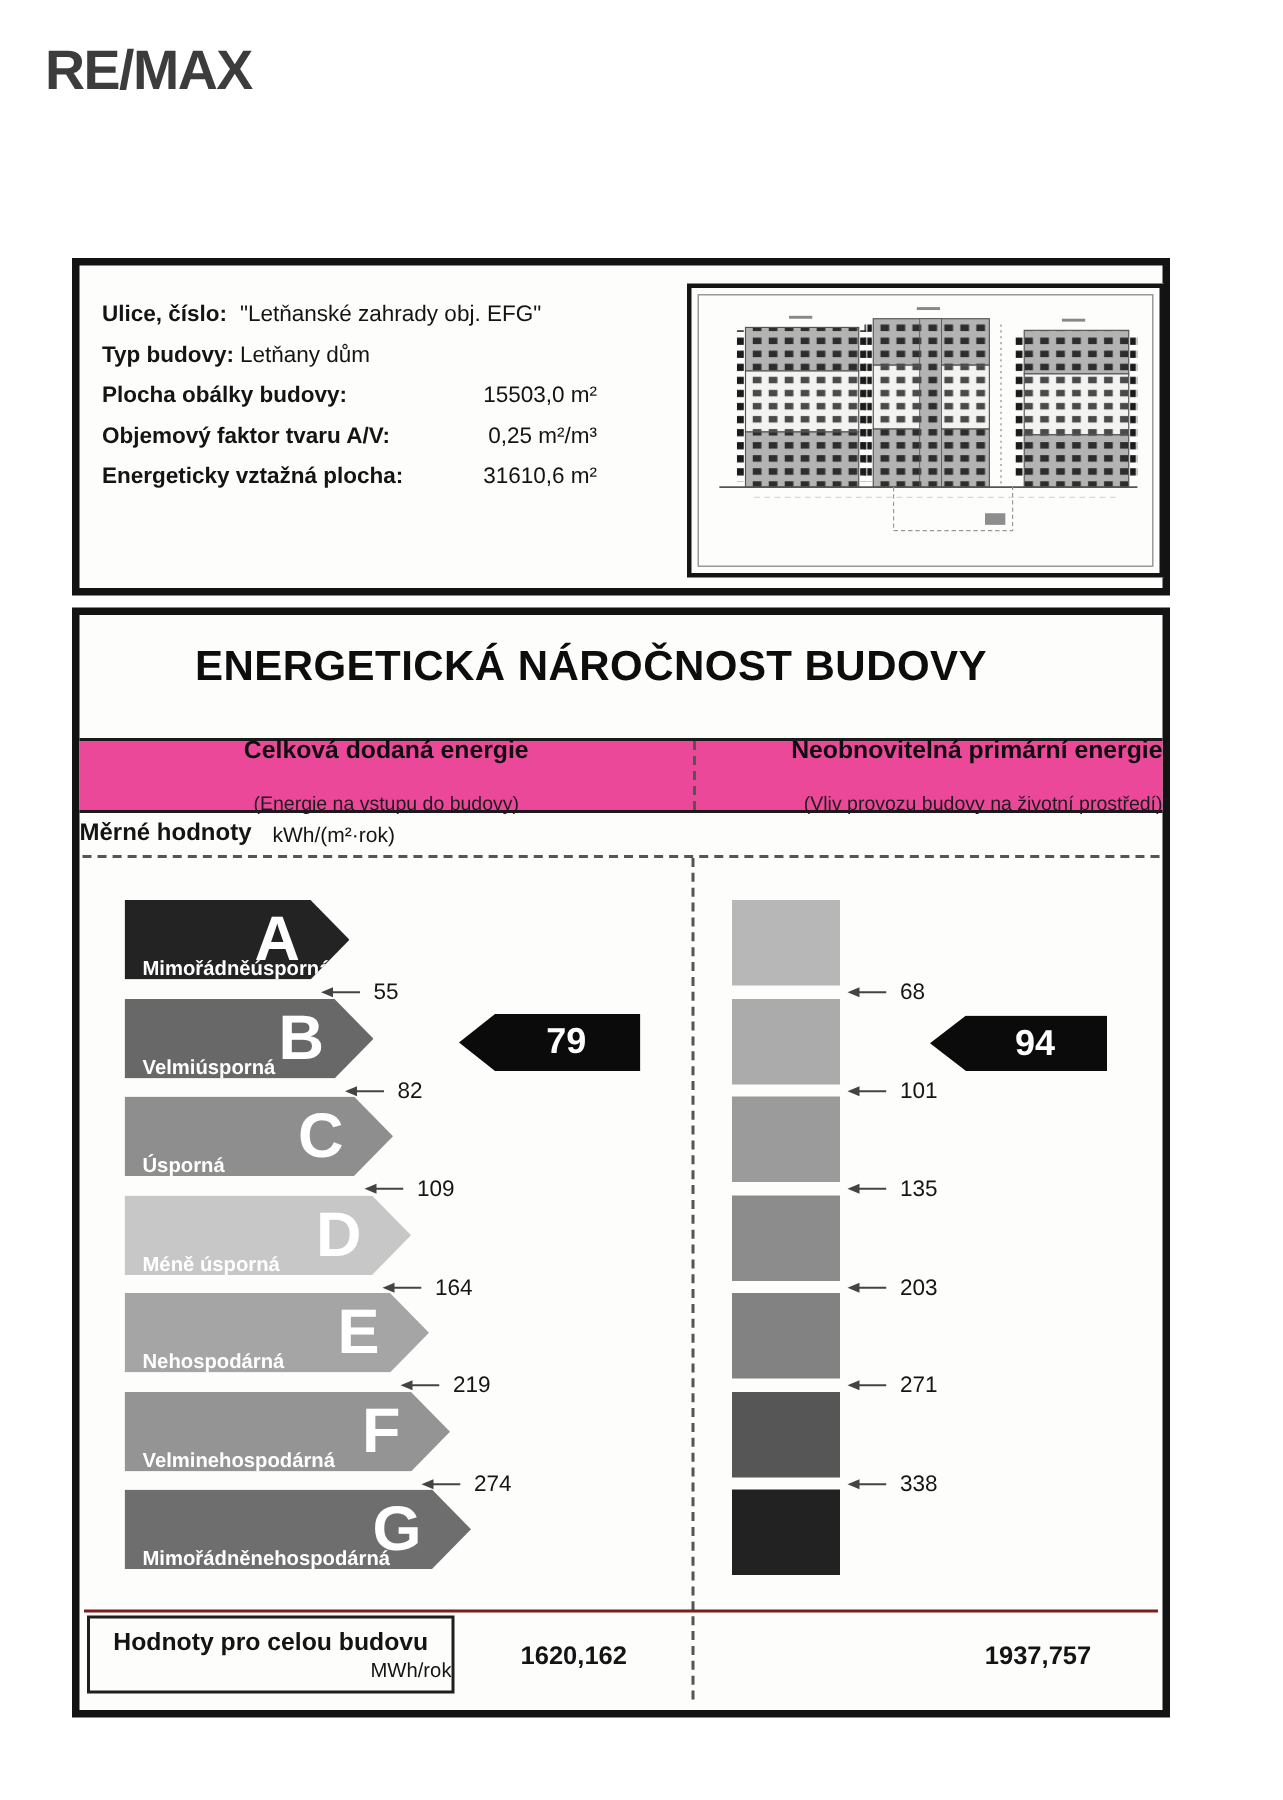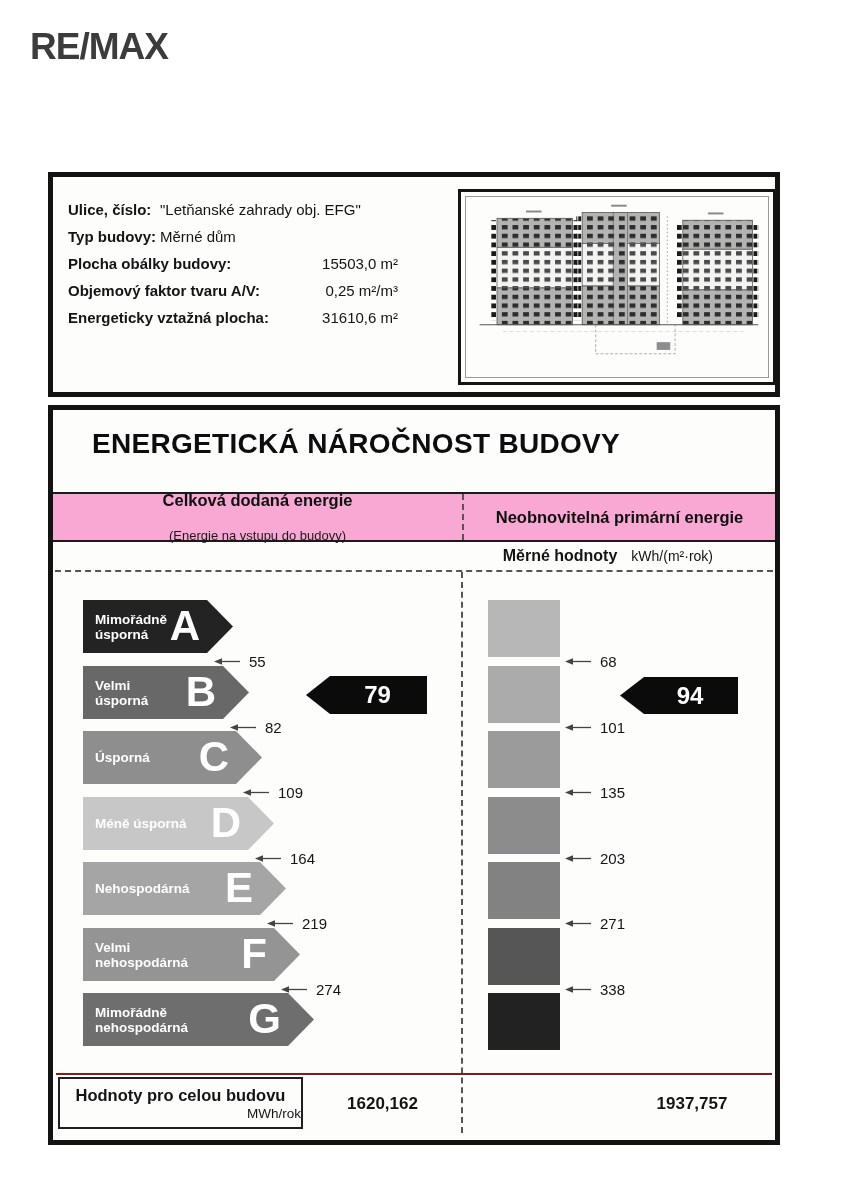--- a/index.html
+++ b/index.html
@@ -27,45 +27,45 @@
 
   .drawing-box{position:absolute;left:405px;top:12px;width:318px;height:196px;box-sizing:border-box;
                border:3px solid #141414;background:#fdfdfc;}
   .drawing-inner{position:absolute;left:4px;top:4px;right:4px;bottom:4px;border:1px solid #999;}
   .drawing-inner svg{display:block;width:100%;height:100%;}
 
   
   .energy-box{position:absolute;left:48px;top:405px;width:732px;height:740px;box-sizing:border-box;
               border:5px solid #131313;background:#fdfdfc;}
   .energy-title{position:absolute;left:53px;top:428px;width:606px;text-align:center;
-                font-size:28px;font-weight:800;letter-spacing:.3px;color:#0d0d0d;}
+                font-size:28px;font-weight:800;letter-spacing:.3px;color:#0d0d0d;padding-left:38px;}
 
   .col-header{position:absolute;left:53px;top:492px;width:722px;height:50px;box-sizing:border-box;
-              background:#f9a8d4;border-top:2px solid #1a1a1a;border-bottom:2px solid #1a1a1a;
+              background:#ec4899;border-top:2px solid #1a1a1a;border-bottom:2px solid #1a1a1a;
               display:flex;}
   .col-h{display:flex;flex-direction:column;justify-content:center;text-align:center;}
   .col-h.left{width:409px;}
-  .col-h.right{width:313px;border-left:2px dashed #555;box-sizing:border-box;}
+  .col-h.right{width:313px;border-left:2px dashed #555;box-sizing:border-box;align-items:flex-end;}
   .col-h .t{font-size:16.5px;font-weight:bold;color:#0f0f0f;}
   .col-h .s{font-size:13px;color:#1c1c1c;margin-top:18px;}
 
   .units-row{position:absolute;left:53px;top:542px;width:660px;height:28px;
-             display:flex;align-items:center;justify-content:flex-end;gap:14px;}
+             display:flex;align-items:center;justify-content:flex-start;gap:14px;}
   .units-row .u-l{font-size:16px;font-weight:bold;}
   .units-row .u-u{font-size:14px;}
 
   .hdash{position:absolute;left:55px;top:570px;width:718px;border-top:2px dashed #555;}
   .vdash{position:absolute;left:461px;border-left:2px dashed #555;width:0;}
   .vdash.seg2{top:572px;height:561px;}
 
   
   .arrow{position:absolute;left:83px;height:53px;
          clip-path:polygon(0 0,calc(100% - 26px) 0,100% 50%,calc(100% - 26px) 100%,0 100%);}
-  .arrow .lbl{position:absolute;left:12px;top:0;bottom:0;display:flex;flex-direction:column;
-              justify-content:center;color:#fff;font-weight:bold;font-size:13.5px;line-height:15px;}
+  .arrow .lbl{position:absolute;left:12px;top:0;bottom:0;display:flex;flex-direction:row;
+              justify-content:center;color:#fff;font-weight:bold;font-size:13.5px;line-height:15px;align-items:flex-end;}
   .arrow .ltr{position:absolute;right:33px;top:50%;transform:translateY(-52%);
               color:#fff;font-weight:800;font-size:42px;}
   .t0{top:600px}.t1{top:666px}.t2{top:731px}.t3{top:797px}.t4{top:862px}.t5{top:928px}.t6{top:993px}
   .w0{width:150px}.w1{width:166px}.w2{width:179px}.w3{width:191px}.w4{width:203px}.w5{width:217px}.w6{width:231px}
 
   
   .block{position:absolute;left:488px;width:72px;height:57px;}
 
   
   .thr{position:absolute;height:15px;display:flex;align-items:center;gap:9px;
@@ -102,21 +102,21 @@
 
 
   <div class="info-box">
     <div class="info-rows">
       <div class="info-row addr">
         <span class="lbl">Ulice, číslo:</span>
         <span class="val">"Letňanské zahrady obj. EFG"</span>
       </div>
       <div class="info-row addr">
         <span class="lbl">Typ budovy:</span>
-        <span class="val">Měrné dům</span>
+        <span class="val">Letňany dům</span>
       </div>
       <div class="info-row num">
         <span class="lbl">Plocha obálky budovy:</span>
         <span class="val">15503,0 m²</span>
       </div>
       <div class="info-row num">
         <span class="lbl">Objemový faktor tvaru A/V:</span>
         <span class="val">0,25 m²/m³</span>
       </div>
       <div class="info-row num">
@@ -177,20 +177,21 @@
   <div class="energy-box"></div>
   <div class="energy-title">ENERGETICKÁ NÁROČNOST BUDOVY</div>
 
   <div class="col-header">
     <div class="col-h left">
       <div class="t">Celková dodaná energie</div>
       <div class="s">(Energie na vstupu do budovy)</div>
     </div>
     <div class="col-h right">
       <div class="t">Neobnovitelná primární energie</div>
+      <div class="s">(Vliv provozu budovy na životní prostředí)</div>
     </div>
   </div>
 
   <div class="units-row">
     <span class="u-l">Měrné hodnoty</span>
     <span class="u-u">kWh/(m²·rok)</span>
   </div>
 
   <div class="hdash"></div>
   <div class="vdash seg2"></div>

